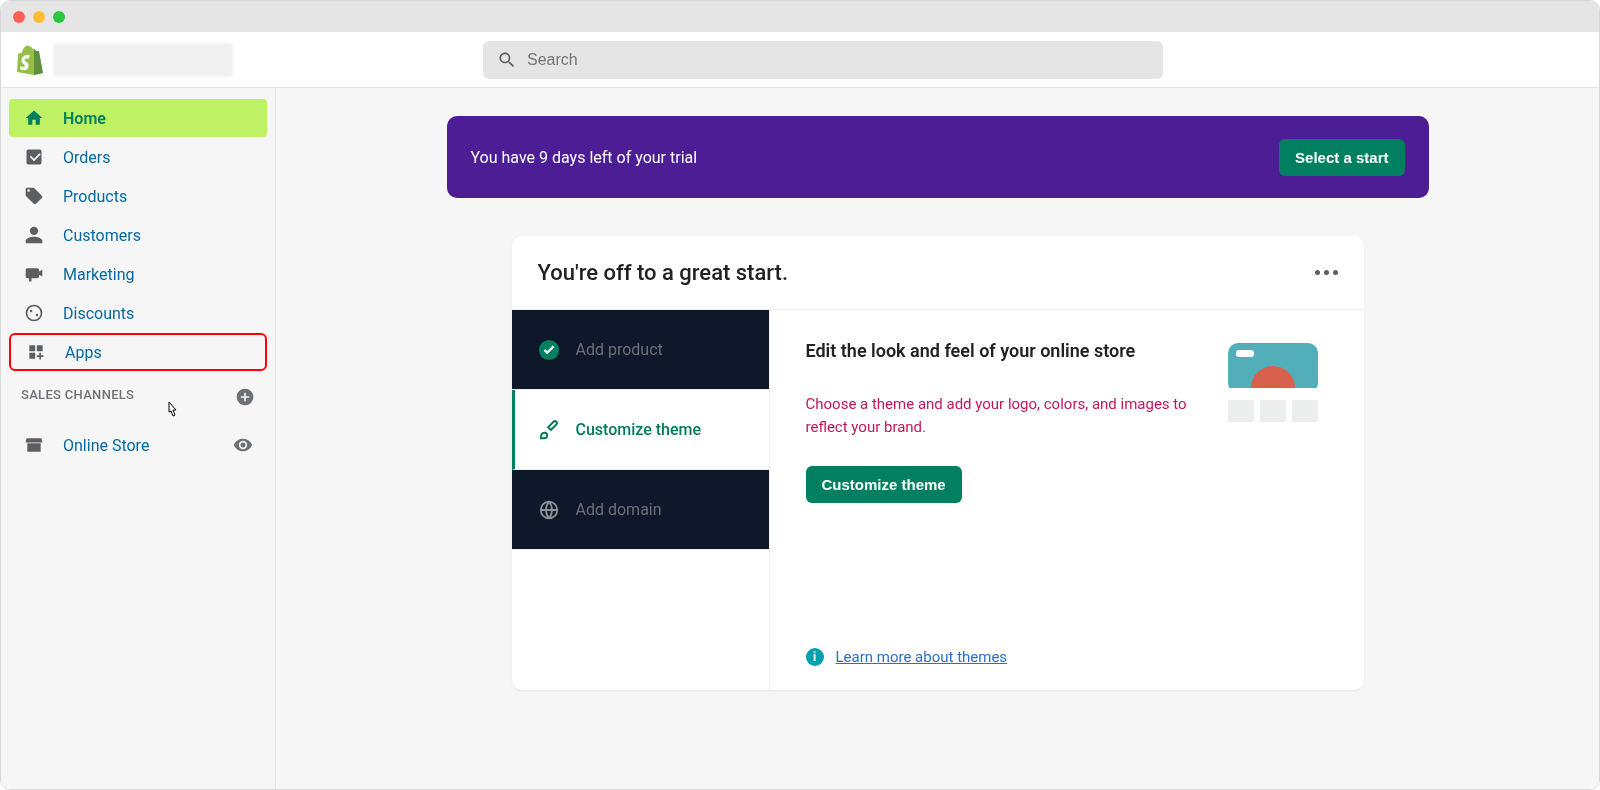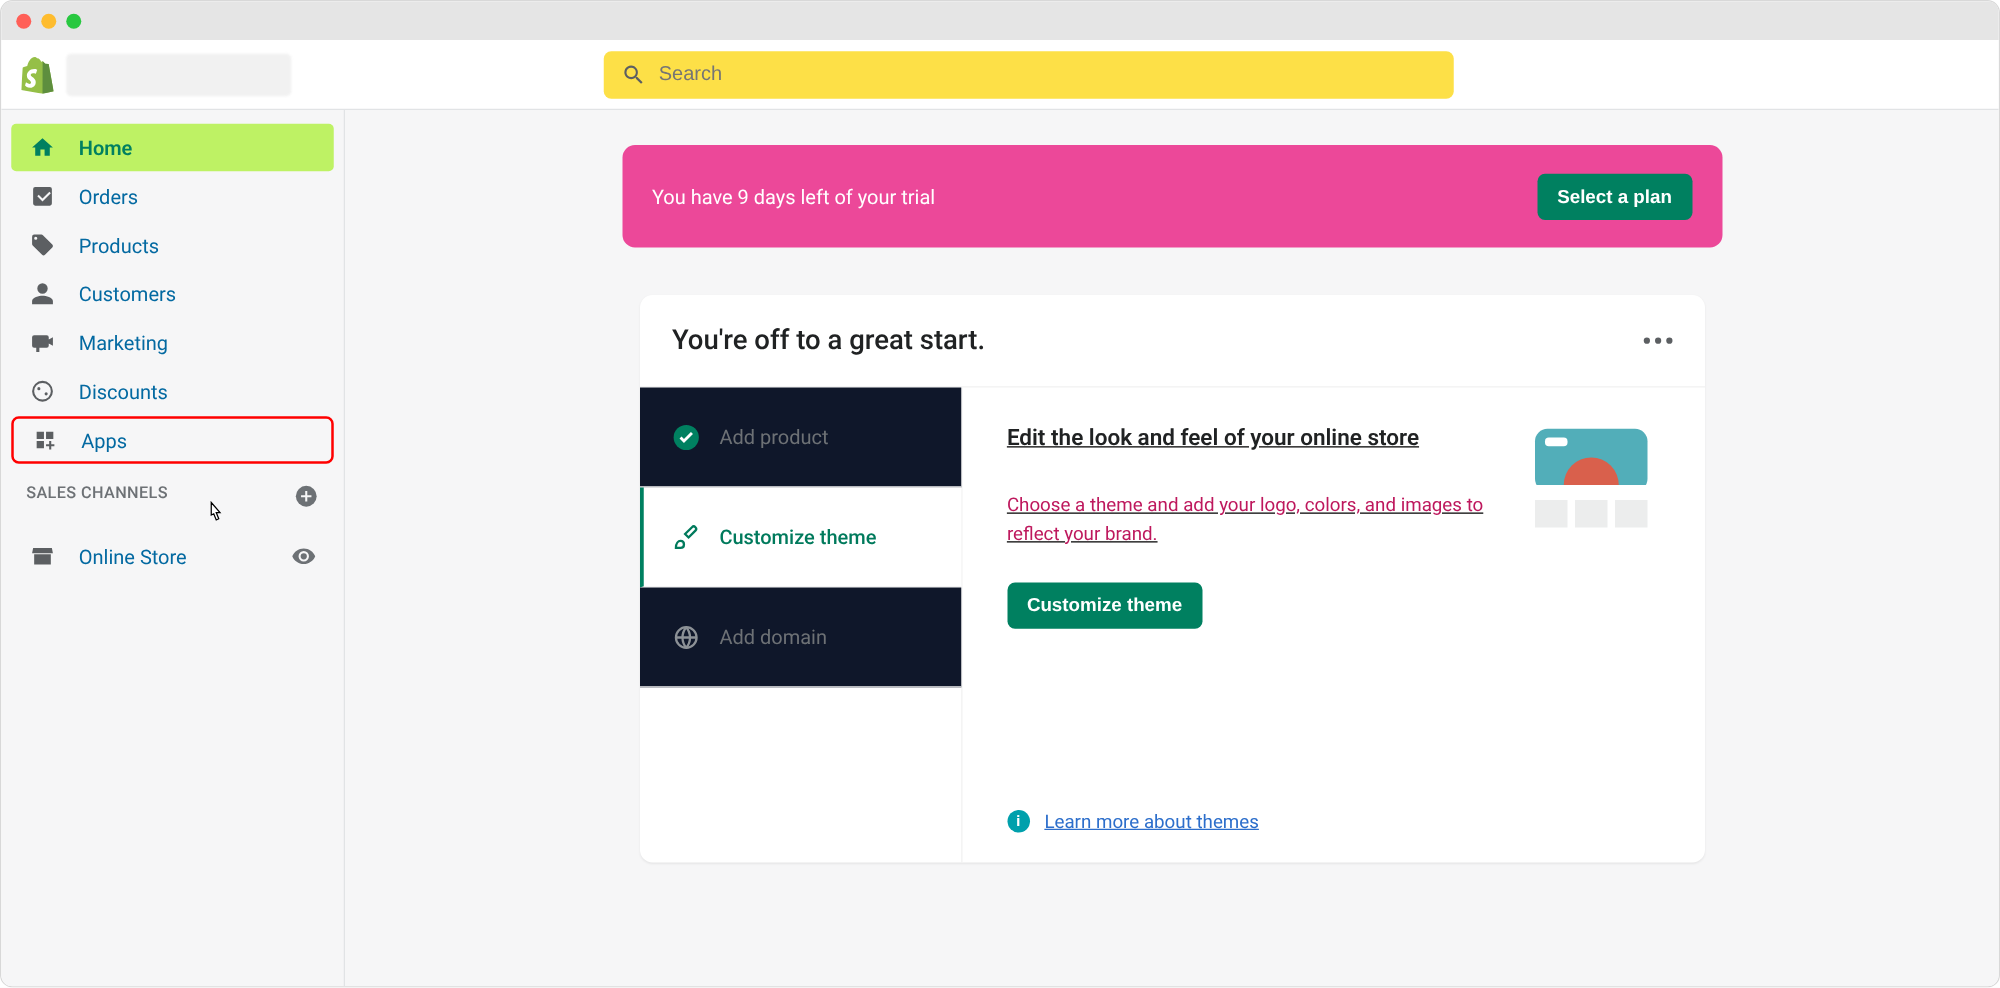--- a/index.html
+++ b/index.html
@@ -4,48 +4,48 @@
 <style>
   * { box-sizing: border-box; margin: 0; padding: 0; }
   html, body { width: 1600px; height: 790px; font-family: -apple-system, BlinkMacSystemFont, "Segoe UI", Roboto, sans-serif; background: #fff; overflow: hidden; }
   .window { width: 1600px; height: 790px; border: 1px solid #d8d8d8; border-radius: 10px; overflow: hidden; display: flex; flex-direction: column; }
   .titlebar { height: 31px; background: #e5e5e5; display: flex; align-items: center; padding-left: 12px; gap: 8px; }
   .dot { width: 12px; height: 12px; border-radius: 50%; }
   .r { background: #ff5f57; } .y { background: #febc2e; } .g { background: #28c840; }
   .topbar { height: 56px; background: #fff; border-bottom: 1px solid #e1e3e5; display: flex; align-items: center; padding: 0 16px; }
   .logo { width: 26px; height: 30px; margin-right: 10px; }
   .storebox { width: 180px; height: 34px; background: #e8e8e8; filter: blur(1px); opacity: .6; border-radius: 4px; }
-  .searchwrap { margin-left: 250px; width: 680px; height: 38px; background: #fde047; border-radius: 6px; display: flex; align-items: center; padding: 0 14px; gap: 10px; }
+  .searchwrap { margin-left: 250px; width: 680px; height: 38px; background: #e5e5e5; border-radius: 6px; display: flex; align-items: center; padding: 0 14px; gap: 10px; }
   .searchwrap input { border: none; background: transparent; font-size: 16px; color: #6b7177; outline: none; flex: 1; }
   .body { flex: 1; display: flex; background: #f6f6f7; }
   .sidebar { width: 275px; background: #f6f6f7; border-right: 1px solid #e1e3e5; padding: 10px 6px; }
   .navitem { display: flex; align-items: center; height: 38px; padding: 0 14px; gap: 18px; font-size: 16px; color: #0369a1; border-radius: 4px; margin: 1px 2px; cursor: pointer; }
   .navitem.active { background: #bef264; color: #008060; font-weight: 600; }
   .navitem .ic { width: 22px; display: flex; justify-content: center; color: #5c5f62; }
   .navitem.active .ic { color: #008060; }
   .navitem.highlight { border: 2.5px solid #ff0000; border-radius: 6px; align-items: center; }
   .sectionrow { display: flex; align-items: flex-start; justify-content: space-between; padding: 0 14px; height: 38px; margin-top: 16px; }
   .sectionrow span { font-size: 13px; color: #6d7175; letter-spacing: .3px; font-weight: 500; }
   .rowicon { color: #6d7175; }
   .main { flex: 1; padding: 28px 0 0 0; display: flex; flex-direction: column; align-items: center; }
-  .trial { width: 880px; height: 82px; background: #ec4899; border-radius: 10px; display: flex; align-items: center; justify-content: space-between; padding: 0 24px; }
+  .trial { width: 982px; height: 82px; background: #4c1d95; border-radius: 10px; display: flex; align-items: center; justify-content: space-between; padding: 0 24px; }
   .trial span { color: #fff; font-size: 16px; }
   .btn-green { background: #008060; color: #fff; border: none; border-radius: 6px; padding: 10px 16px; font-size: 15px; font-weight: 600; cursor: pointer; }
   .card { width: 852px; background: #fff; border-radius: 10px; margin-top: 38px; box-shadow: 0 1px 2px rgba(0,0,0,.07); }
   .cardhead { padding: 24px 26px; display: flex; align-items: center; justify-content: space-between; border-bottom: 1px solid #f1f1f1; }
   .cardhead h2 { font-size: 22px; font-weight: 500; color: #202223; }
   .dots3 { display: flex; gap: 4px; }
   .dots3 i { width: 5px; height: 5px; background: #5c5f62; border-radius: 50%; }
   .cardbody { display: flex; min-height: 380px; }
   .steps { width: 258px; border-right: 1px solid #f1f1f1; }
   .step { display: flex; align-items: center; gap: 16px; height: 80px; padding: 0 26px; font-size: 16px; color: #6d7175; cursor: pointer; border-bottom: 1px solid #f1f1f1; background: #0f172a; }
   .step.active { background: #fff; color: #007a5c; font-weight: 500; border-left: 3px solid #008060; padding-left: 23px; }
   .step .sic { width: 22px; color: #8c9196; }
   .step.active .sic { color: #007a5c; }
-  .content { flex: 1; padding: 28px 36px; display: flex; position: relative; text-decoration: underline; }
+  .content { flex: 1; padding: 28px 36px; display: flex; position: relative; }
   .content-left { flex: 1; }
   .content h3 { font-size: 18px; font-weight: 600; color: #202223; line-height: 1.4; }
   .content p { font-size: 15px; color: #be185d; margin-top: 30px; line-height: 1.5; }
   .art { width: 110px; height: 90px; }
   .learn { position: absolute; bottom: 24px; left: 36px; display: flex; align-items: center; gap: 12px; }
   .learn a { color: #2c6ecb; font-size: 15px; text-decoration: underline; }
   .info-cir { width: 18px; height: 18px; border-radius: 50%; background: #00a0ac; color: #fff; display: flex; align-items: center; justify-content: center; font-size: 12px; font-weight: 700; }
   .cursor-svg { position: absolute; top: 400px; left: 162px; pointer-events: none; z-index: 50; }
   svg { display: block; }
 </style>
@@ -154,21 +154,21 @@
             <svg width="20" height="20" viewBox="0 0 24 24">
               <path fill="#6d7175" d="M12 4.5C7 4.5 2.7 7.6 1 12c1.7 4.4 6 7.5 11 7.5s9.3-3.1 11-7.5C21.3 7.6 17 4.5 12 4.5zm0 12.5a5 5 0 110-10 5 5 0 010 10zm0-8a3 3 0 100 6 3 3 0 000-6z"></path>
             </svg>
           </span>
       </div>
     </div>
 
     <div class="main">
       <div class="trial">
         <span>You have 9 days left of your trial</span>
-        <button class="btn-green">Select a plan</button>
+        <button class="btn-green">Select a start</button>
       </div>
 
       <div class="card">
         <div class="cardhead">
           <h2>You're off to a great start.</h2>
           <div class="dots3">
               <i></i>
               <i></i>
               <i></i>
             </div>

